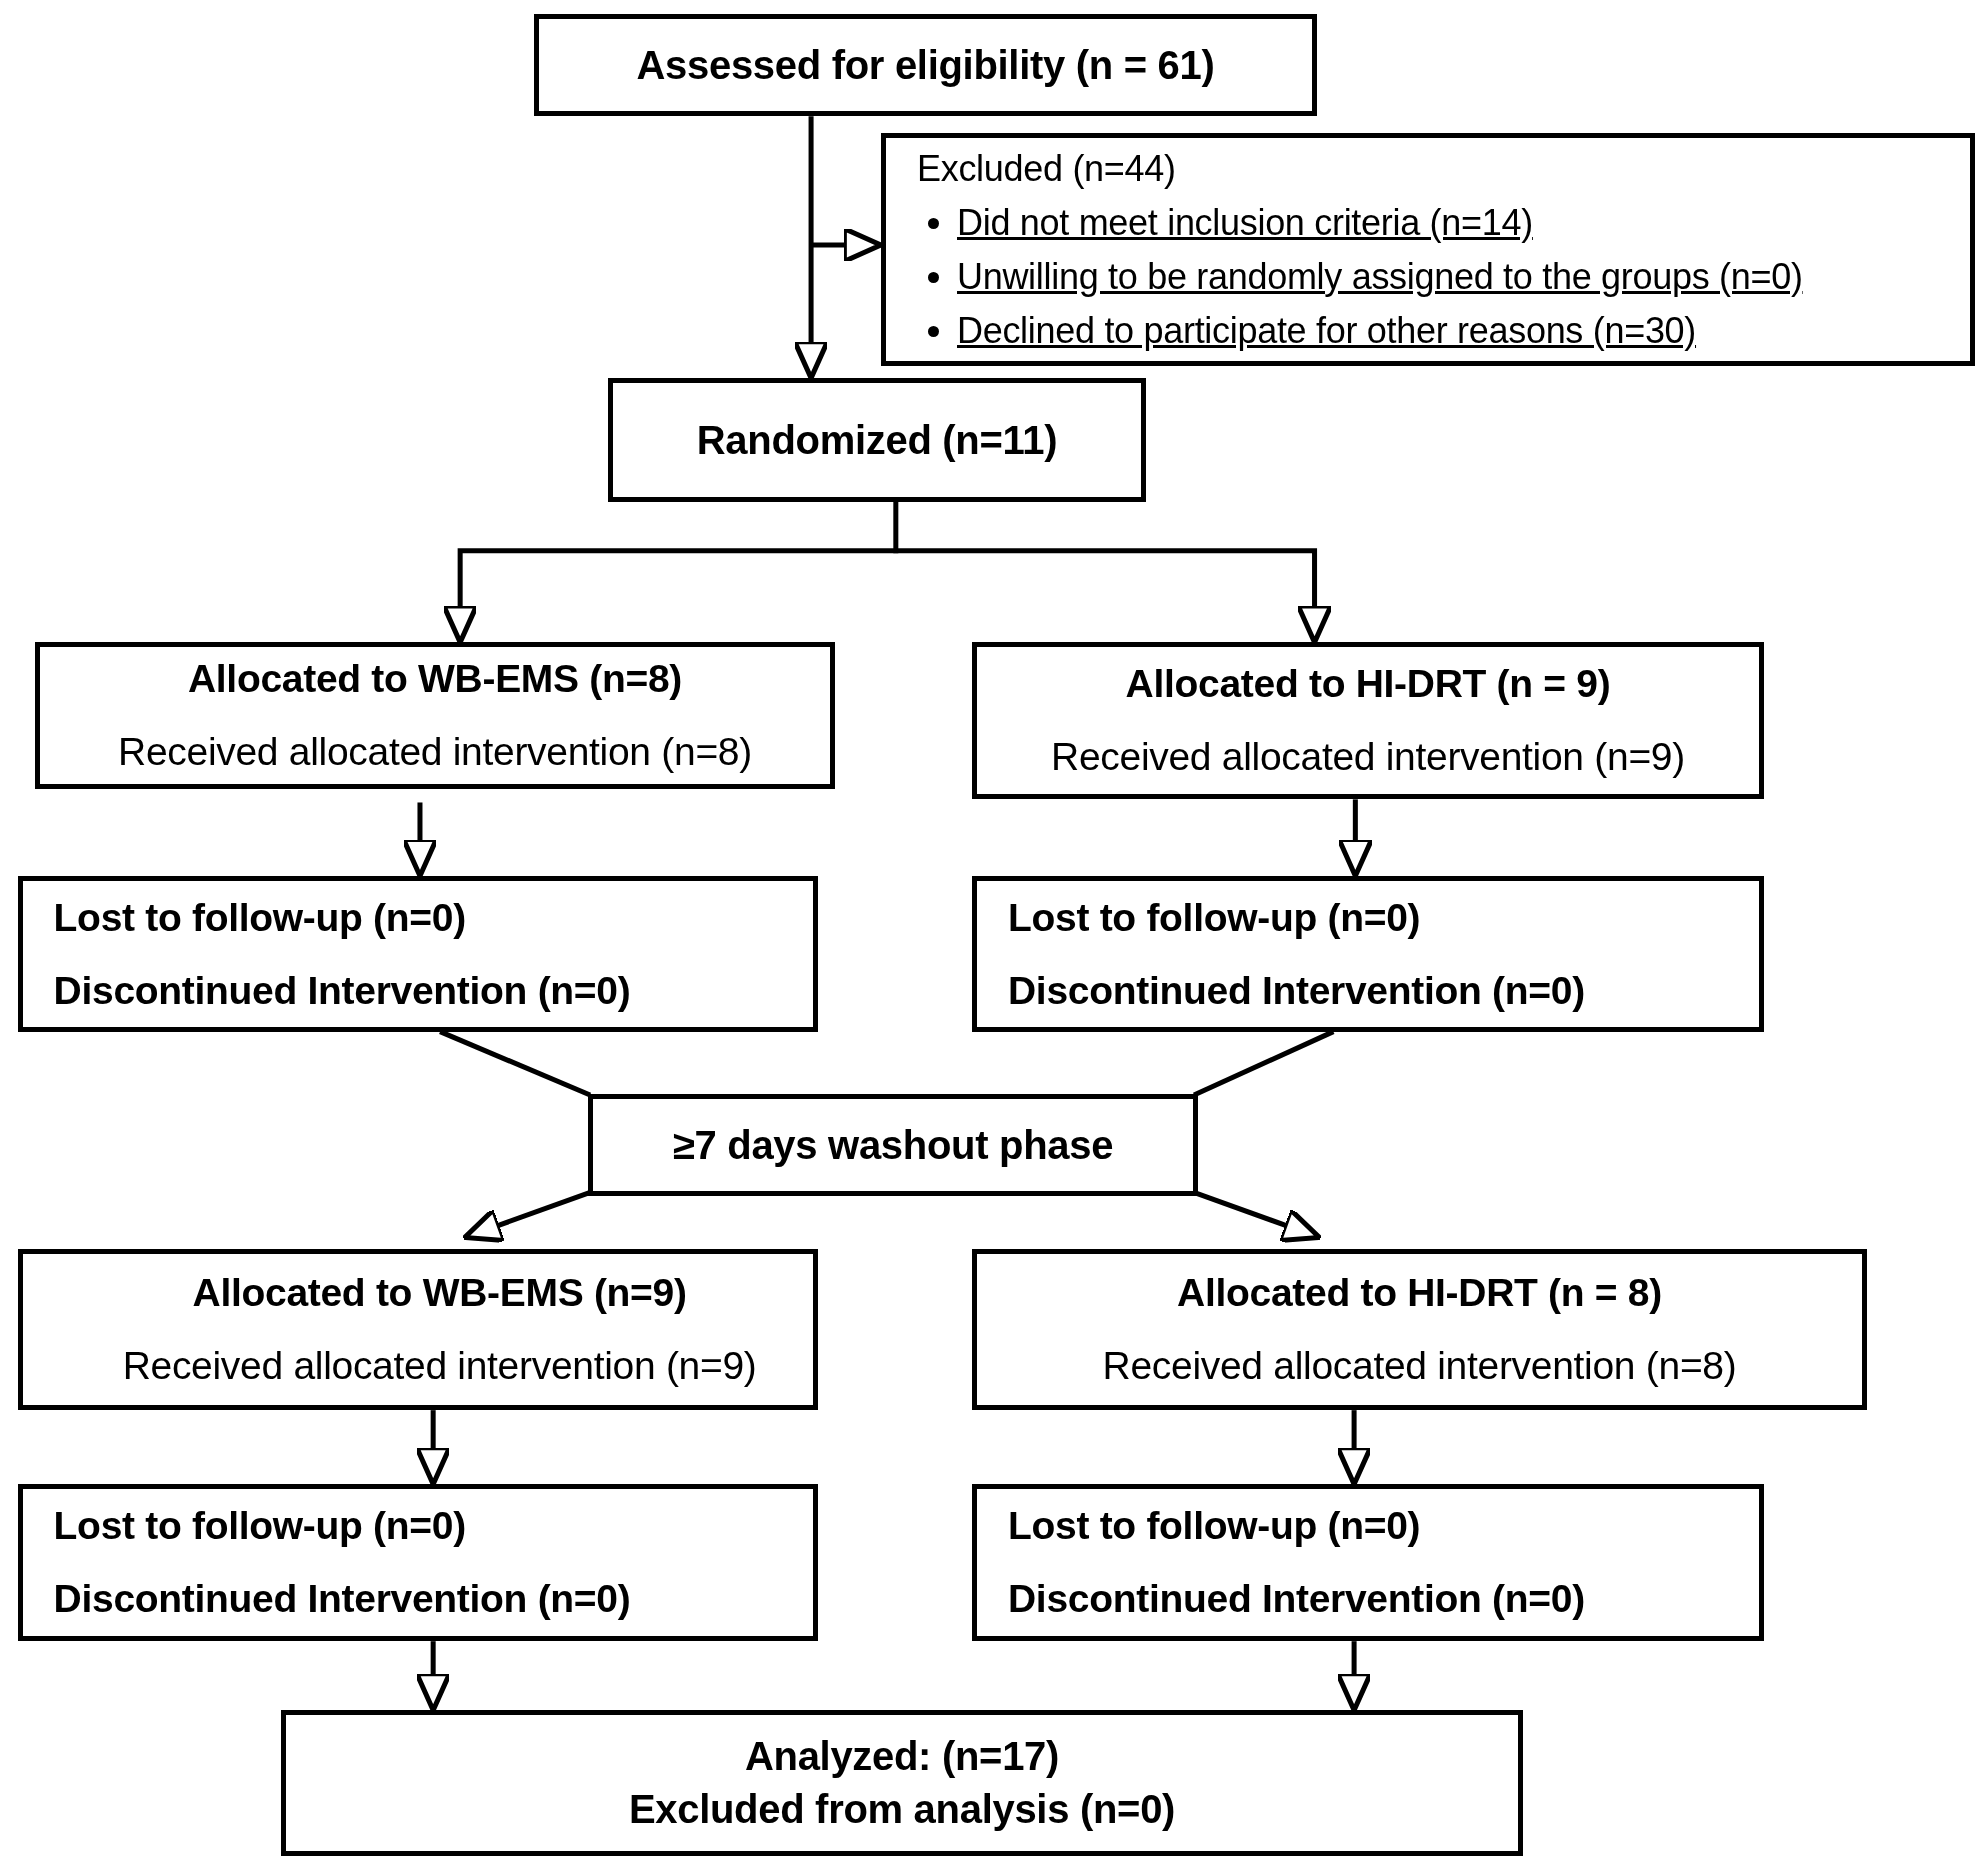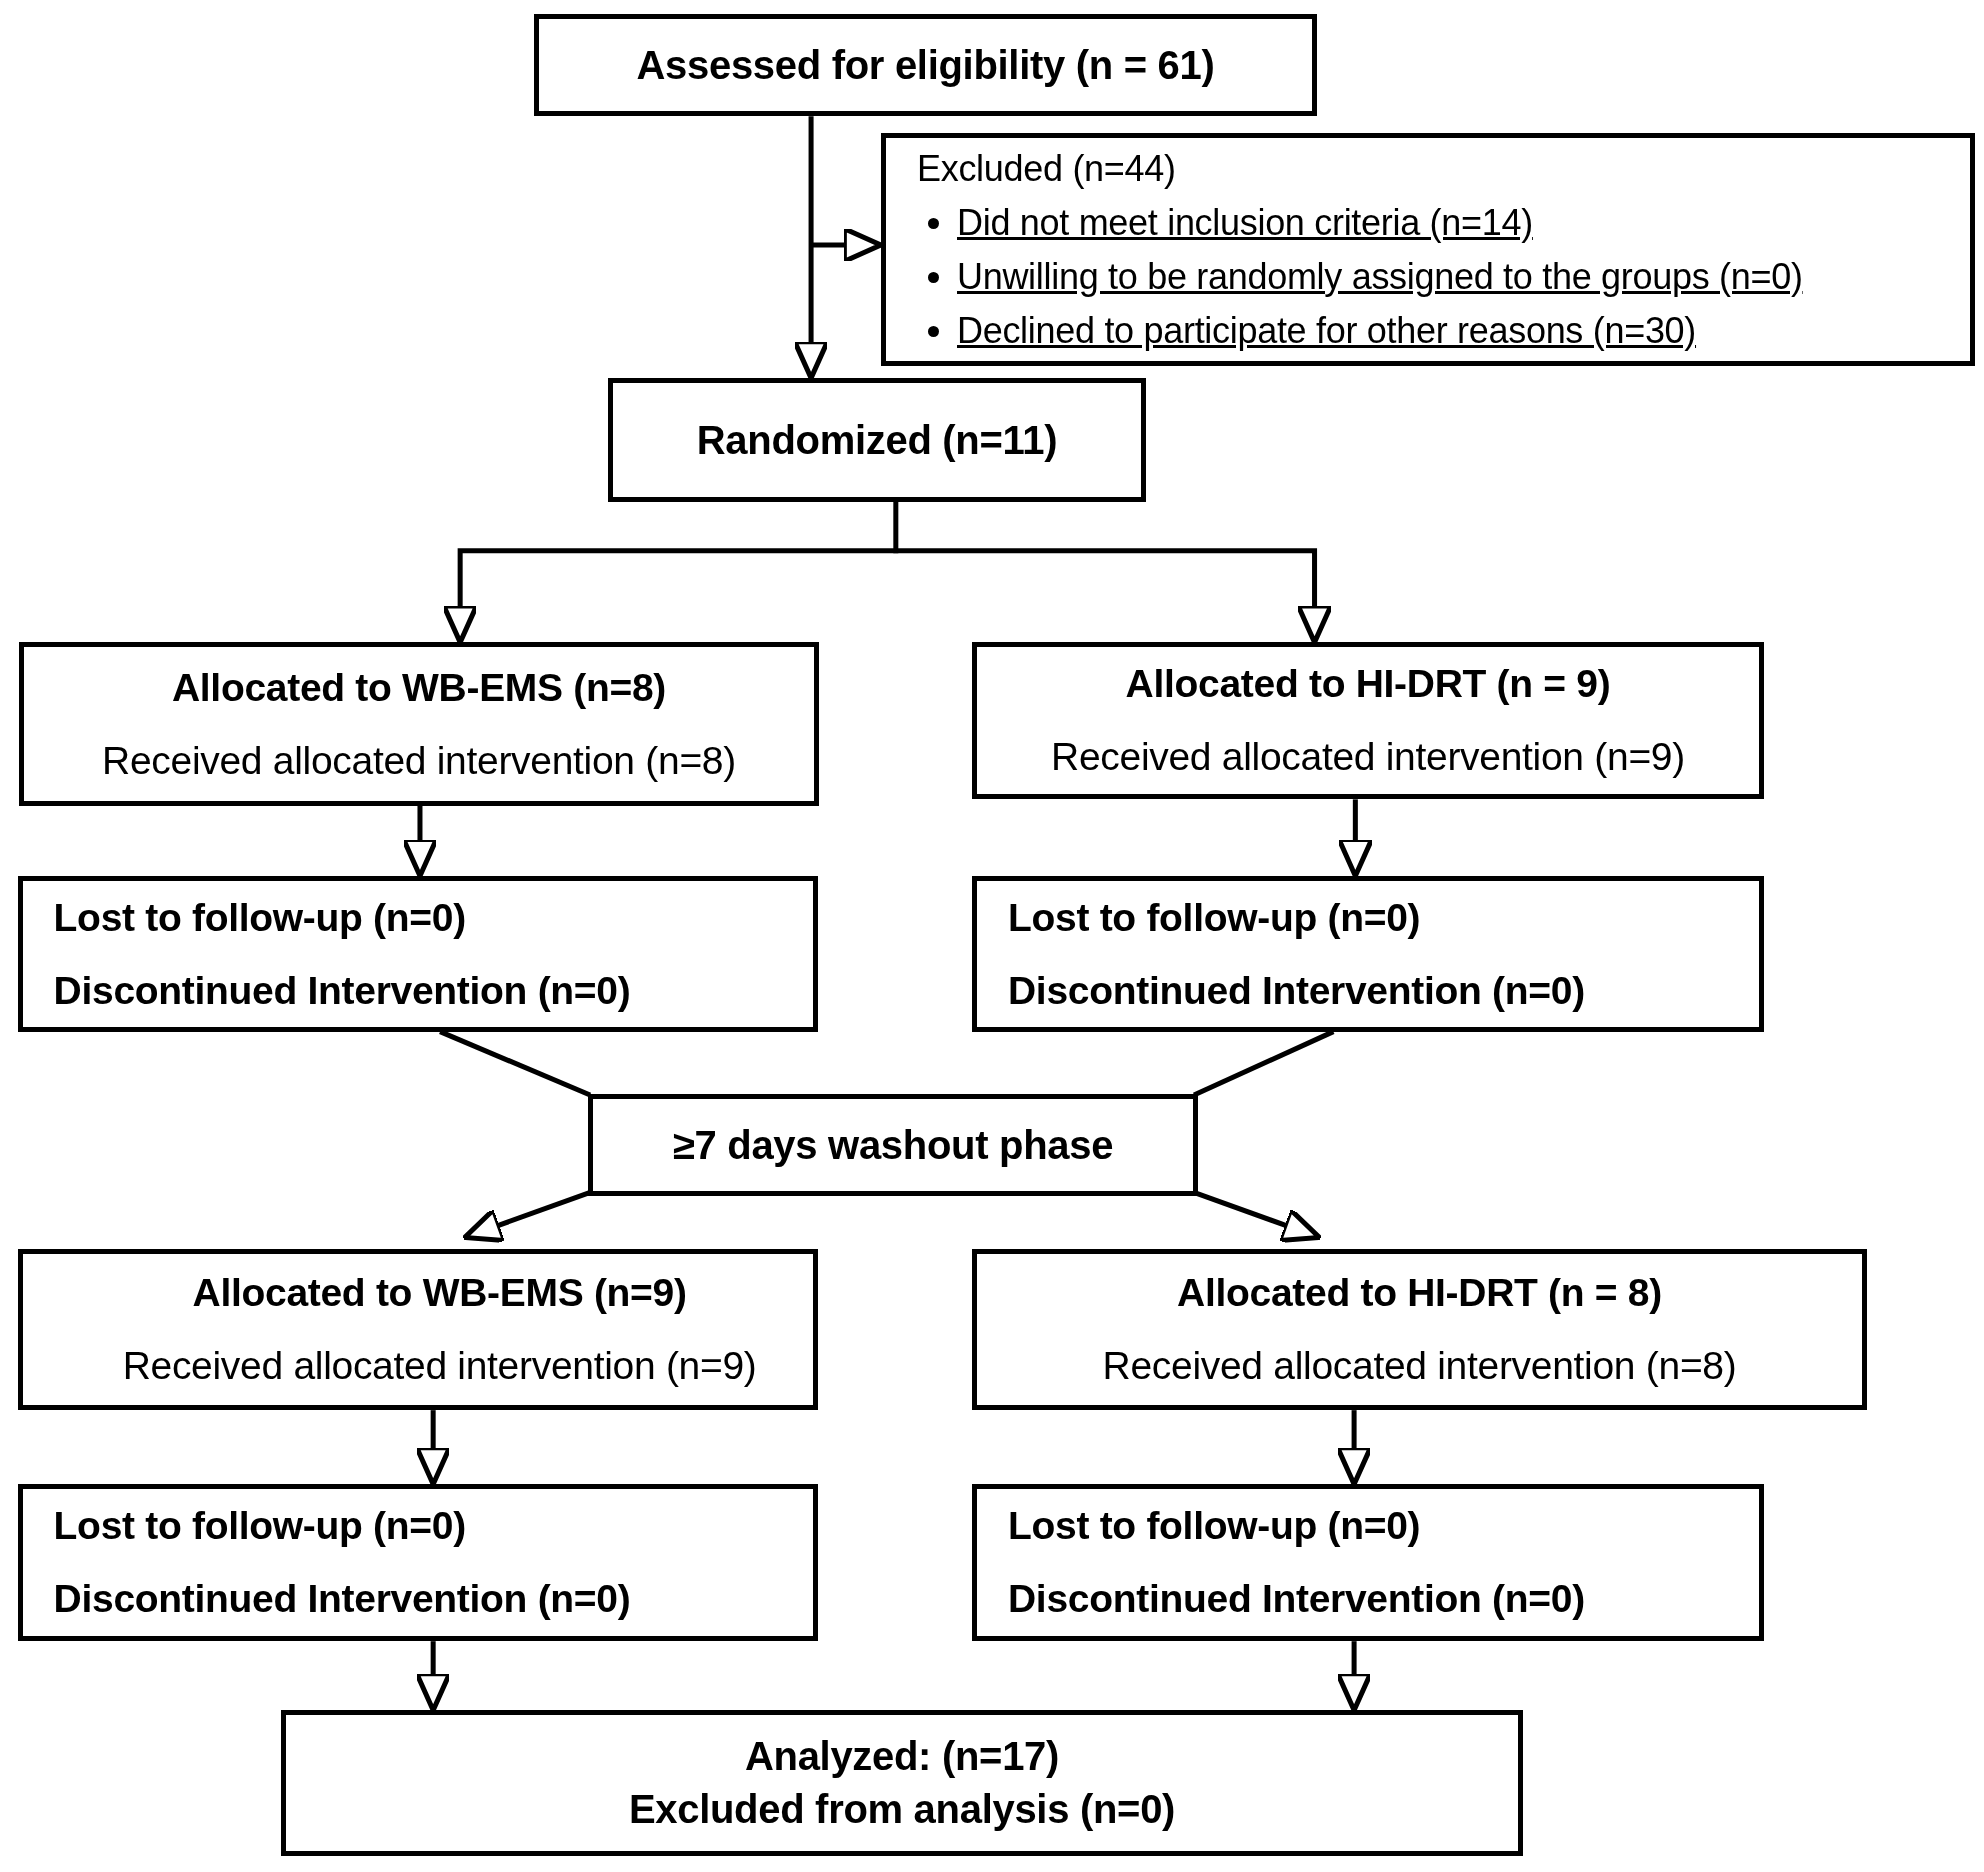--- a/index.html
+++ b/index.html
@@ -27,21 +27,21 @@
     text-align:left;
   }
   .box .b{font-weight:bold;}
   .left-align{align-items:flex-start;text-align:left;padding-left:31px;padding-right:12.6px;}
   .gap-lg{row-gap:29px;}
   .gap-sm{row-gap:12.6px;}
   #assessed {left:534px;  top:14px;   width:783px; height:102px; font-size:40px;}
   #excluded {left:881px; top:133px;  width:1094px; height:233px; font-size:36px; line-height:1.5; white-space:nowrap;}
   #excluded ul{margin:0;padding:0 0 0 40px;list-style:disc outside;text-decoration:underline;}
   #randomized{left:608px; top:378px;  width:538px;  height:124px; font-size:40px;}
-  #allocL1  {left:19px;   top:642px; width:800px; height:164px;}
+  #allocL1  {left:35px;   top:642px; width:800px; height:147px;}
   #allocR1  {left:972px; top:642px; width:792px; height:157px;}
   #lostL1   {left:17.6px;   top:876px; width:800px; height:156px;}
   #lostR1   {left:972px; top:876px; width:792px; height:156px;}
   #washout  {left:588px;  top:1094px; width:610px;  height:102px; font-size:40px;}
   #allocL2  {left:17.6px;   top:1249px; width:800px; height:161px;padding-left:44px;}
   #allocR2  {left:972px; top:1249px; width:895px; height:161px;}
   #lostL2   {left:17.6px;   top:1484px; width:800px; height:157px;}
   #lostR2   {left:972px; top:1484px; width:792px; height:157px;}
   #analyzed {left:281px;  top:1710px; width:1242px; height:146px; font-size:40px;gap:8px;}
   .connectors path{stroke:#000000;stroke-width:8;fill:none;}

